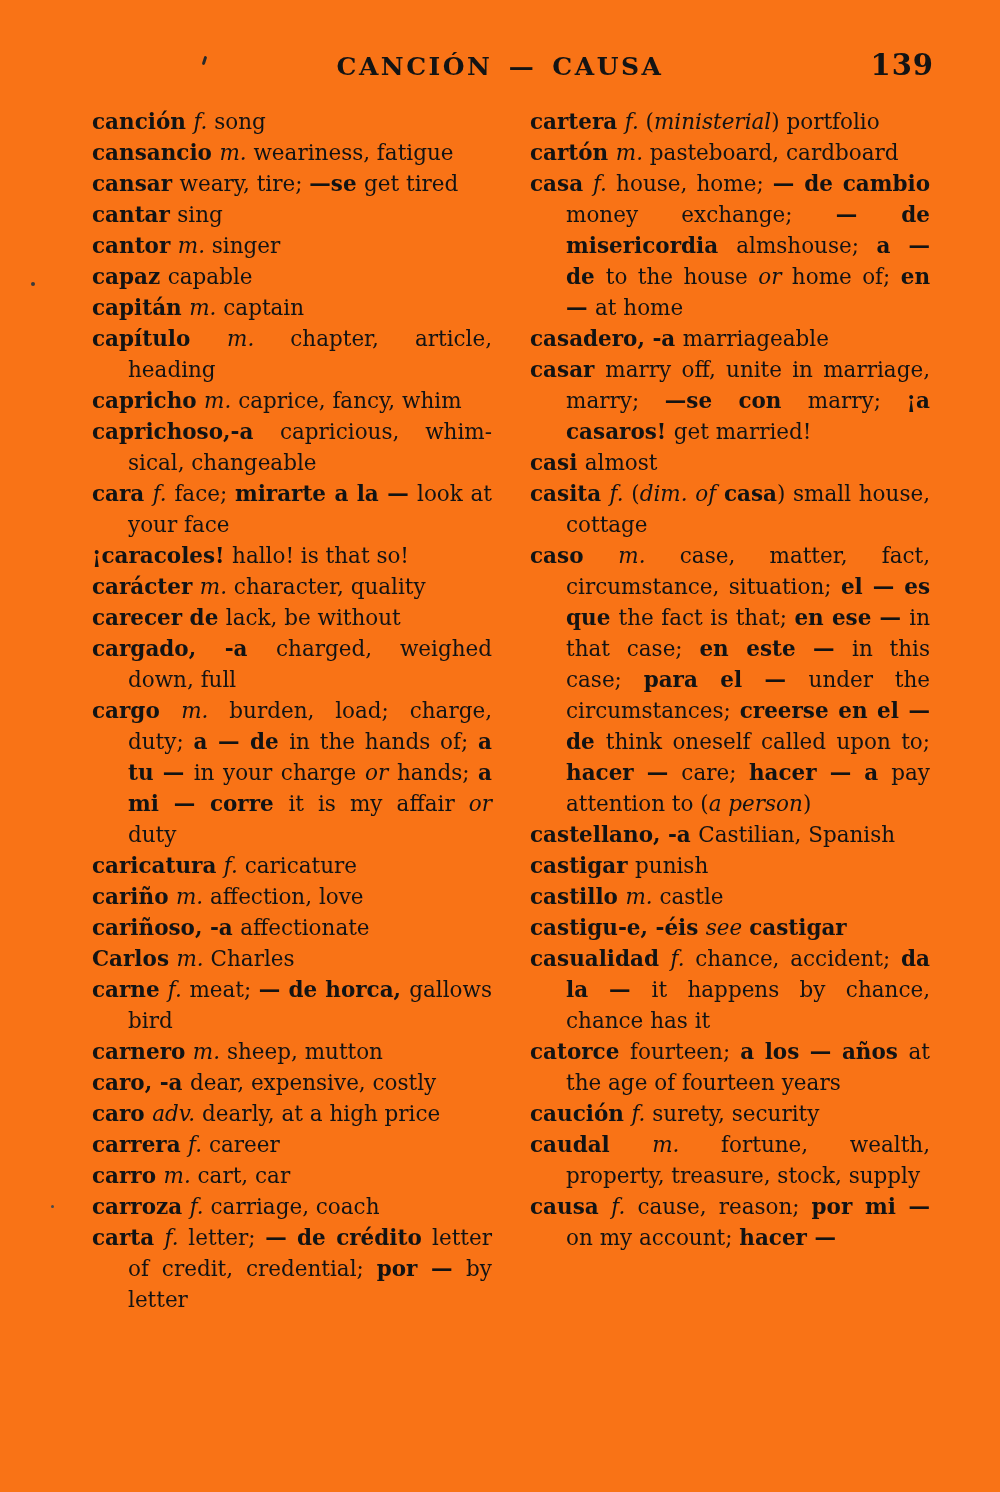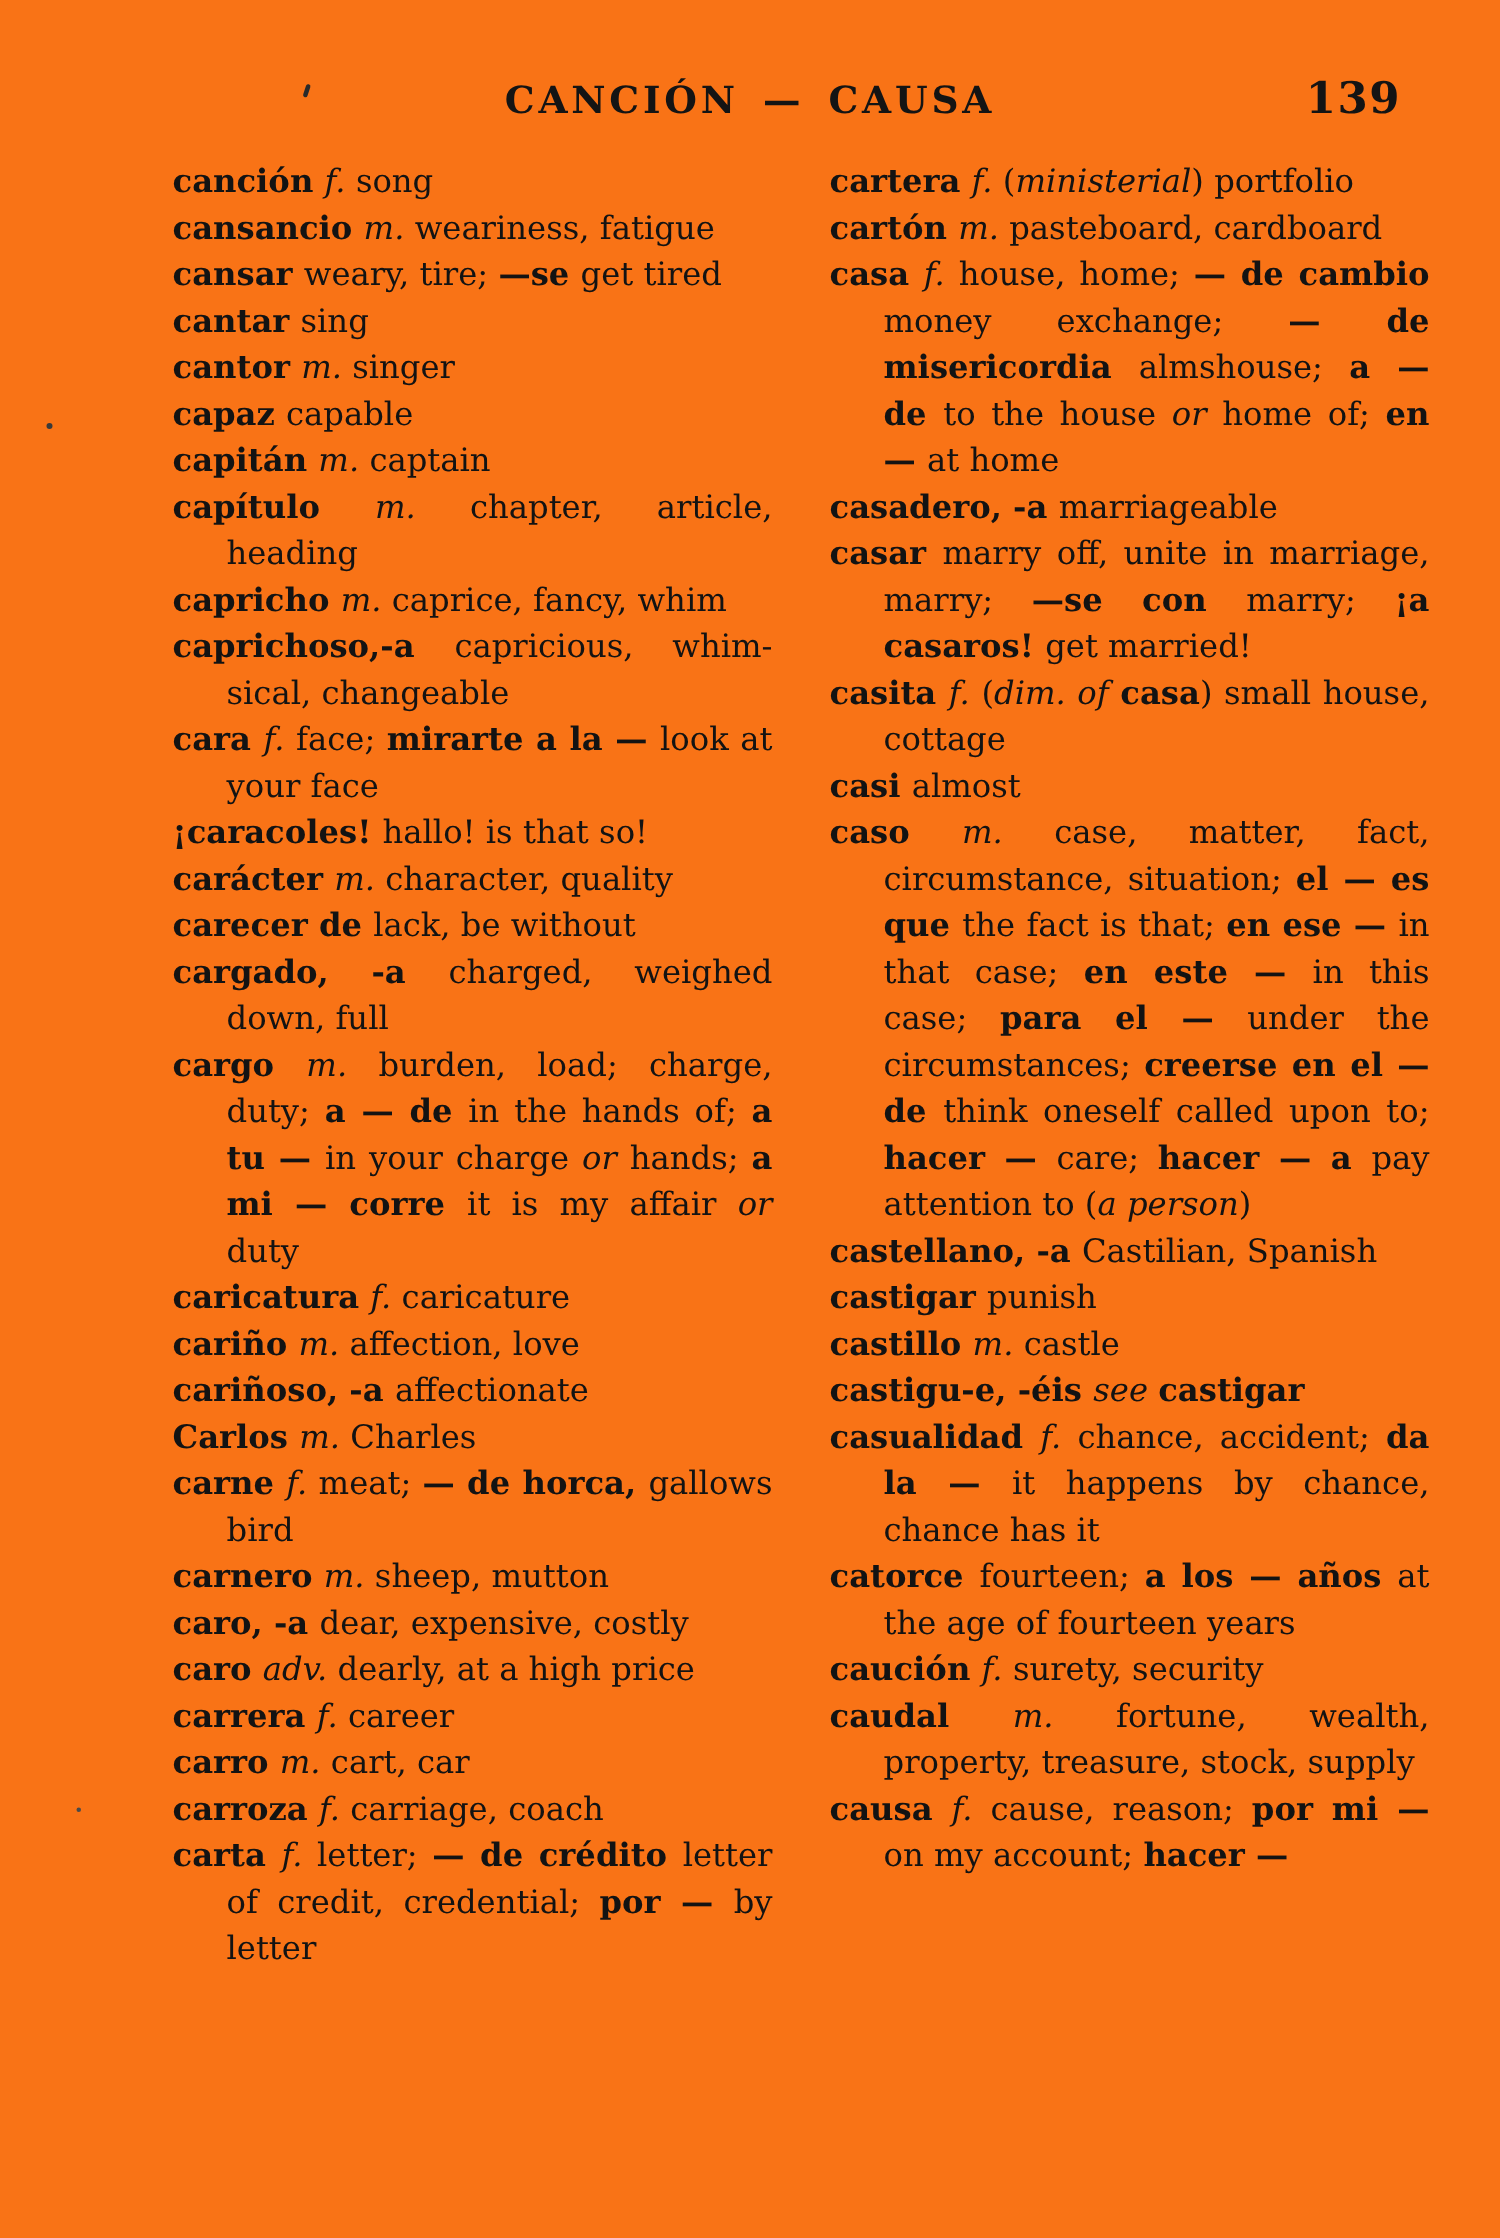--- a/index.html
+++ b/index.html
@@ -16,21 +16,21 @@
   }
   .head-title {
     font-weight:bold; font-size:25px;
     letter-spacing:2.5px; word-spacing:5px;
   }
   .page-number {
     position:absolute; top:48px; right:66px;
     font-weight:bold; font-size:29px; letter-spacing:1px;
   }
   .columns {
-    position:absolute; top:106px; left:115px;
+    position:absolute; top:106px; left:92px;
     display:flex; gap:38px;
   }
   .col { width:400px; }
   .entry {
     margin:0; font-size:21.5px; line-height:31px;
     text-align:justify; padding-left:36px; text-indent:-36px;
     color:#131313; hyphens:manual;
   }
   .seg-b { font-weight:bold; }
   .seg-i { font-style:italic; }
@@ -82,22 +82,22 @@
         <p class="entry"><span class="seg-b">carro </span><span class="seg-i">m. </span><span class="seg-n">cart, car</span></p>
         <p class="entry"><span class="seg-b">carroza </span><span class="seg-i">f. </span><span class="seg-n">carriage, coach</span></p>
         <p class="entry"><span class="seg-b">carta </span><span class="seg-i">f. </span><span class="seg-n">letter; </span><span class="seg-b">— de crédito </span><span class="seg-n">letter of credit, credential; </span><span class="seg-b">por — </span><span class="seg-n">by letter</span></p>
       </div>
     <div class="col" id="col-right">
         <p class="entry"><span class="seg-b">cartera </span><span class="seg-i">f. </span><span class="seg-n">(</span><span class="seg-i">ministerial</span><span class="seg-n">) portfolio</span></p>
         <p class="entry"><span class="seg-b">cartón </span><span class="seg-i">m. </span><span class="seg-n">pasteboard, card­board</span></p>
         <p class="entry"><span class="seg-b">casa </span><span class="seg-i">f. </span><span class="seg-n">house, home; </span><span class="seg-b">— de cambio </span><span class="seg-n">money exchange; </span><span class="seg-b">— de misericordia </span><span class="seg-n">almshouse; </span><span class="seg-b">a — de </span><span class="seg-n">to the house </span><span class="seg-i">or </span><span class="seg-n">home of; </span><span class="seg-b">en — </span><span class="seg-n">at home</span></p>
         <p class="entry"><span class="seg-b">casadero, -a </span><span class="seg-n">marriageable</span></p>
         <p class="entry"><span class="seg-b">casar </span><span class="seg-n">marry off, unite in marriage, marry; </span><span class="seg-b">—se con </span><span class="seg-n">marry; </span><span class="seg-b">¡a casaros! </span><span class="seg-n">get mar­ried!</span></p>
+        <p class="entry"><span class="seg-b">casi </span><span class="seg-n">almost</span></p>
         <p class="entry"><span class="seg-b">casita </span><span class="seg-i">f. </span><span class="seg-n">(</span><span class="seg-i">dim. of </span><span class="seg-b">casa</span><span class="seg-n">) small house, cottage</span></p>
-        <p class="entry"><span class="seg-b">casi </span><span class="seg-n">almost</span></p>
         <p class="entry"><span class="seg-b">caso </span><span class="seg-i">m. </span><span class="seg-n">case, matter, fact, circumstance, situation; </span><span class="seg-b">el — es que </span><span class="seg-n">the fact is that; </span><span class="seg-b">en ese — </span><span class="seg-n">in that case; </span><span class="seg-b">en este — </span><span class="seg-n">in this case; </span><span class="seg-b">para el — </span><span class="seg-n">under the circumstances; </span><span class="seg-b">creerse en el — de </span><span class="seg-n">think one­self called upon to; </span><span class="seg-b">hacer — </span><span class="seg-n">care; </span><span class="seg-b">hacer — a </span><span class="seg-n">pay at­tention to (</span><span class="seg-i">a person</span><span class="seg-n">)</span></p>
         <p class="entry"><span class="seg-b">castellano, -a </span><span class="seg-n">Castilian, Spanish</span></p>
         <p class="entry"><span class="seg-b">castigar </span><span class="seg-n">punish</span></p>
         <p class="entry"><span class="seg-b">castillo </span><span class="seg-i">m. </span><span class="seg-n">castle</span></p>
         <p class="entry"><span class="seg-b">castigu-e, -éis </span><span class="seg-i">see </span><span class="seg-b">castigar</span></p>
         <p class="entry"><span class="seg-b">casualidad </span><span class="seg-i">f. </span><span class="seg-n">chance, accident; </span><span class="seg-b">da la — </span><span class="seg-n">it happens by chance, chance has it</span></p>
         <p class="entry"><span class="seg-b">catorce </span><span class="seg-n">fourteen; </span><span class="seg-b">a los — años </span><span class="seg-n">at the age of fourteen years</span></p>
         <p class="entry"><span class="seg-b">caución </span><span class="seg-i">f. </span><span class="seg-n">surety, security</span></p>
         <p class="entry"><span class="seg-b">caudal </span><span class="seg-i">m. </span><span class="seg-n">fortune, wealth, property, treasure, stock, supply</span></p>
         <p class="entry"><span class="seg-b">causa </span><span class="seg-i">f. </span><span class="seg-n">cause, reason; </span><span class="seg-b">por mi — </span><span class="seg-n">on my account; </span><span class="seg-b">hacer —</span></p>

